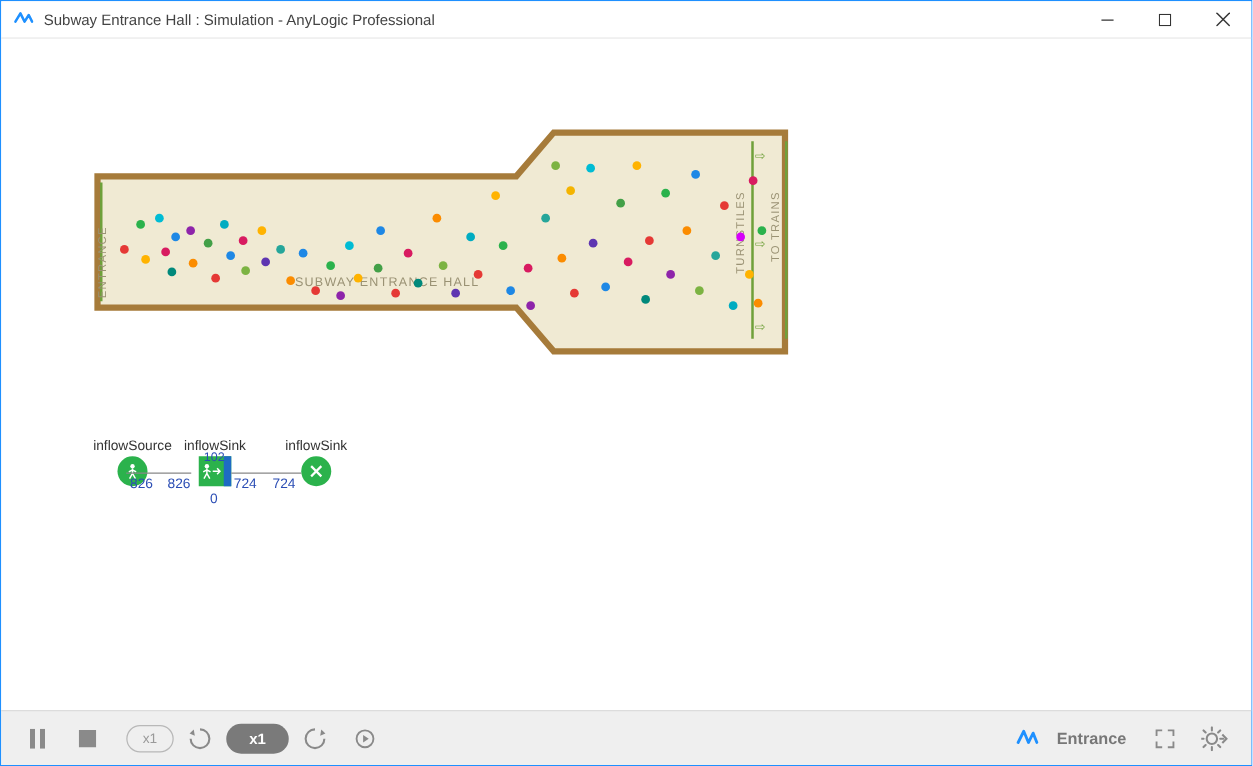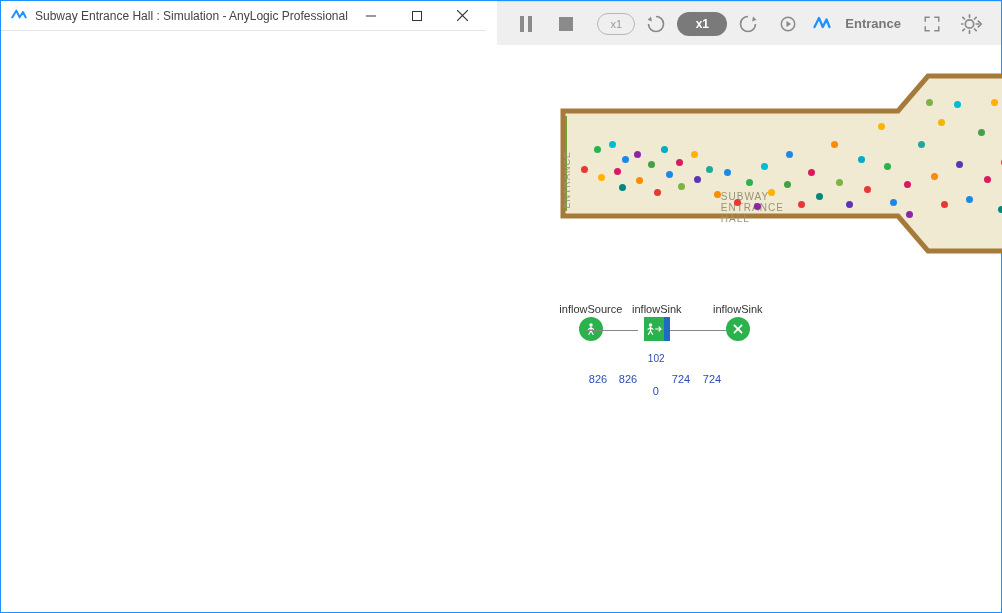--- a/index.html
+++ b/index.html
@@ -1,35 +1,35 @@
 <!DOCTYPE html>
 <html><head>
 <meta charset="utf-8">
 <style>
   * { box-sizing: border-box; margin: 0; padding: 0; }
   html, body { width: 1002px; height: 613px; font-family: "Segoe UI", Tahoma, sans-serif; overflow: hidden; background: #fff; }
-  .window { width: 1002px; height: 613px; border: 1px solid #1e90ff; display: flex; flex-direction: row; background: #fff; }
+  .window { width: 1002px; height: 613px; border: 1px solid #1e90ff; display: flex; flex-direction: column; background: #fff; }
   .titlebar { height: 30px; display: flex; align-items: center; background: #fff; border-bottom: 1px solid #e5e5e5; }
   .titlebar .app-icon { width: 16px; height: 16px; margin: 0 8px 0 10px; }
   .titlebar .title { font-size: 12px; color: #444; flex: 0 0 auto; }
   .titlebar .spacer { flex: 1; }
   .win-btn { width: 46px; height: 30px; display: flex; align-items: center; justify-content: center; }
   .win-btn svg { display: block; }
   .canvas { flex: 1; position: relative; background: #fff; }
   .hall { position: absolute; }
   .hall-label { position: absolute; font-size: 10px; letter-spacing: 1px; color: #9a9274; pointer-events: none; }
   .vlabel { writing-mode: vertical-rl; transform: rotate(180deg); }
   .dot { position: absolute; width: 7px; height: 7px; border-radius: 50%; }
-  .flow { position: absolute; left: 70px; top: 302px; width: 230px; height: 60px; font-size: 11px; color: #333; }
+  .flow { position: absolute; left: 70px; top: 320px; width: 230px; height: 60px; font-size: 11px; color: #333; }
   .flow .block { position: absolute; text-align: center; }
   .flow .blabel { font-size: 11px; color: #333; white-space: nowrap; }
   .flow .bicon { width: 24px; height: 24px; border-radius: 50%; background: #2bb24c; display: inline-flex; align-items: center; justify-content: center; margin-top: 2px; }
   .flow .bicon.square { border-radius: 0; background: #2bb24c; width: 26px; height: 24px; border-right: 6px solid #1e6bc4; }
   .flow .bicon svg { display:block; }
-  .flow .num { position: absolute; font-size: 11px; color: #2b4db4; margin-top: 40px; }
+  .flow .num { position: absolute; font-size: 11px; color: #2b4db4; }
   .flow .line { position: absolute; height: 1px; background: #888; }
   .statusbar { height: 44px; background: #efefef; border-top: 1px solid #dcdcdc; display: flex; align-items: center; padding: 0 10px; gap: 2px; }
   .sb-btn { width: 38px; height: 36px; border-radius: 4px; display: flex; align-items: center; justify-content: center; color: #7a7a7a; }
   .sb-btn.pill { width: 50px; background: #7a7a7a; color: #fff; border-radius: 16px; height: 24px; font-size: 12px; font-weight: 600; }
   .sb-btn.pill-outline { width: 38px; border: 1.5px solid #b8b8b8; border-radius: 16px; height: 22px; font-size: 11px; color: #9a9a9a; }
   .statusbar .spacer { flex: 1; }
   .sb-status { font-size: 13px; color: #777; font-weight: 600; margin: 0 10px; }
   .turnstile-line { position: absolute; background: #6fa03a; }
   .turnstile-arrow { position: absolute; font-size: 10px; color: #6fa03a; }
 </style>

